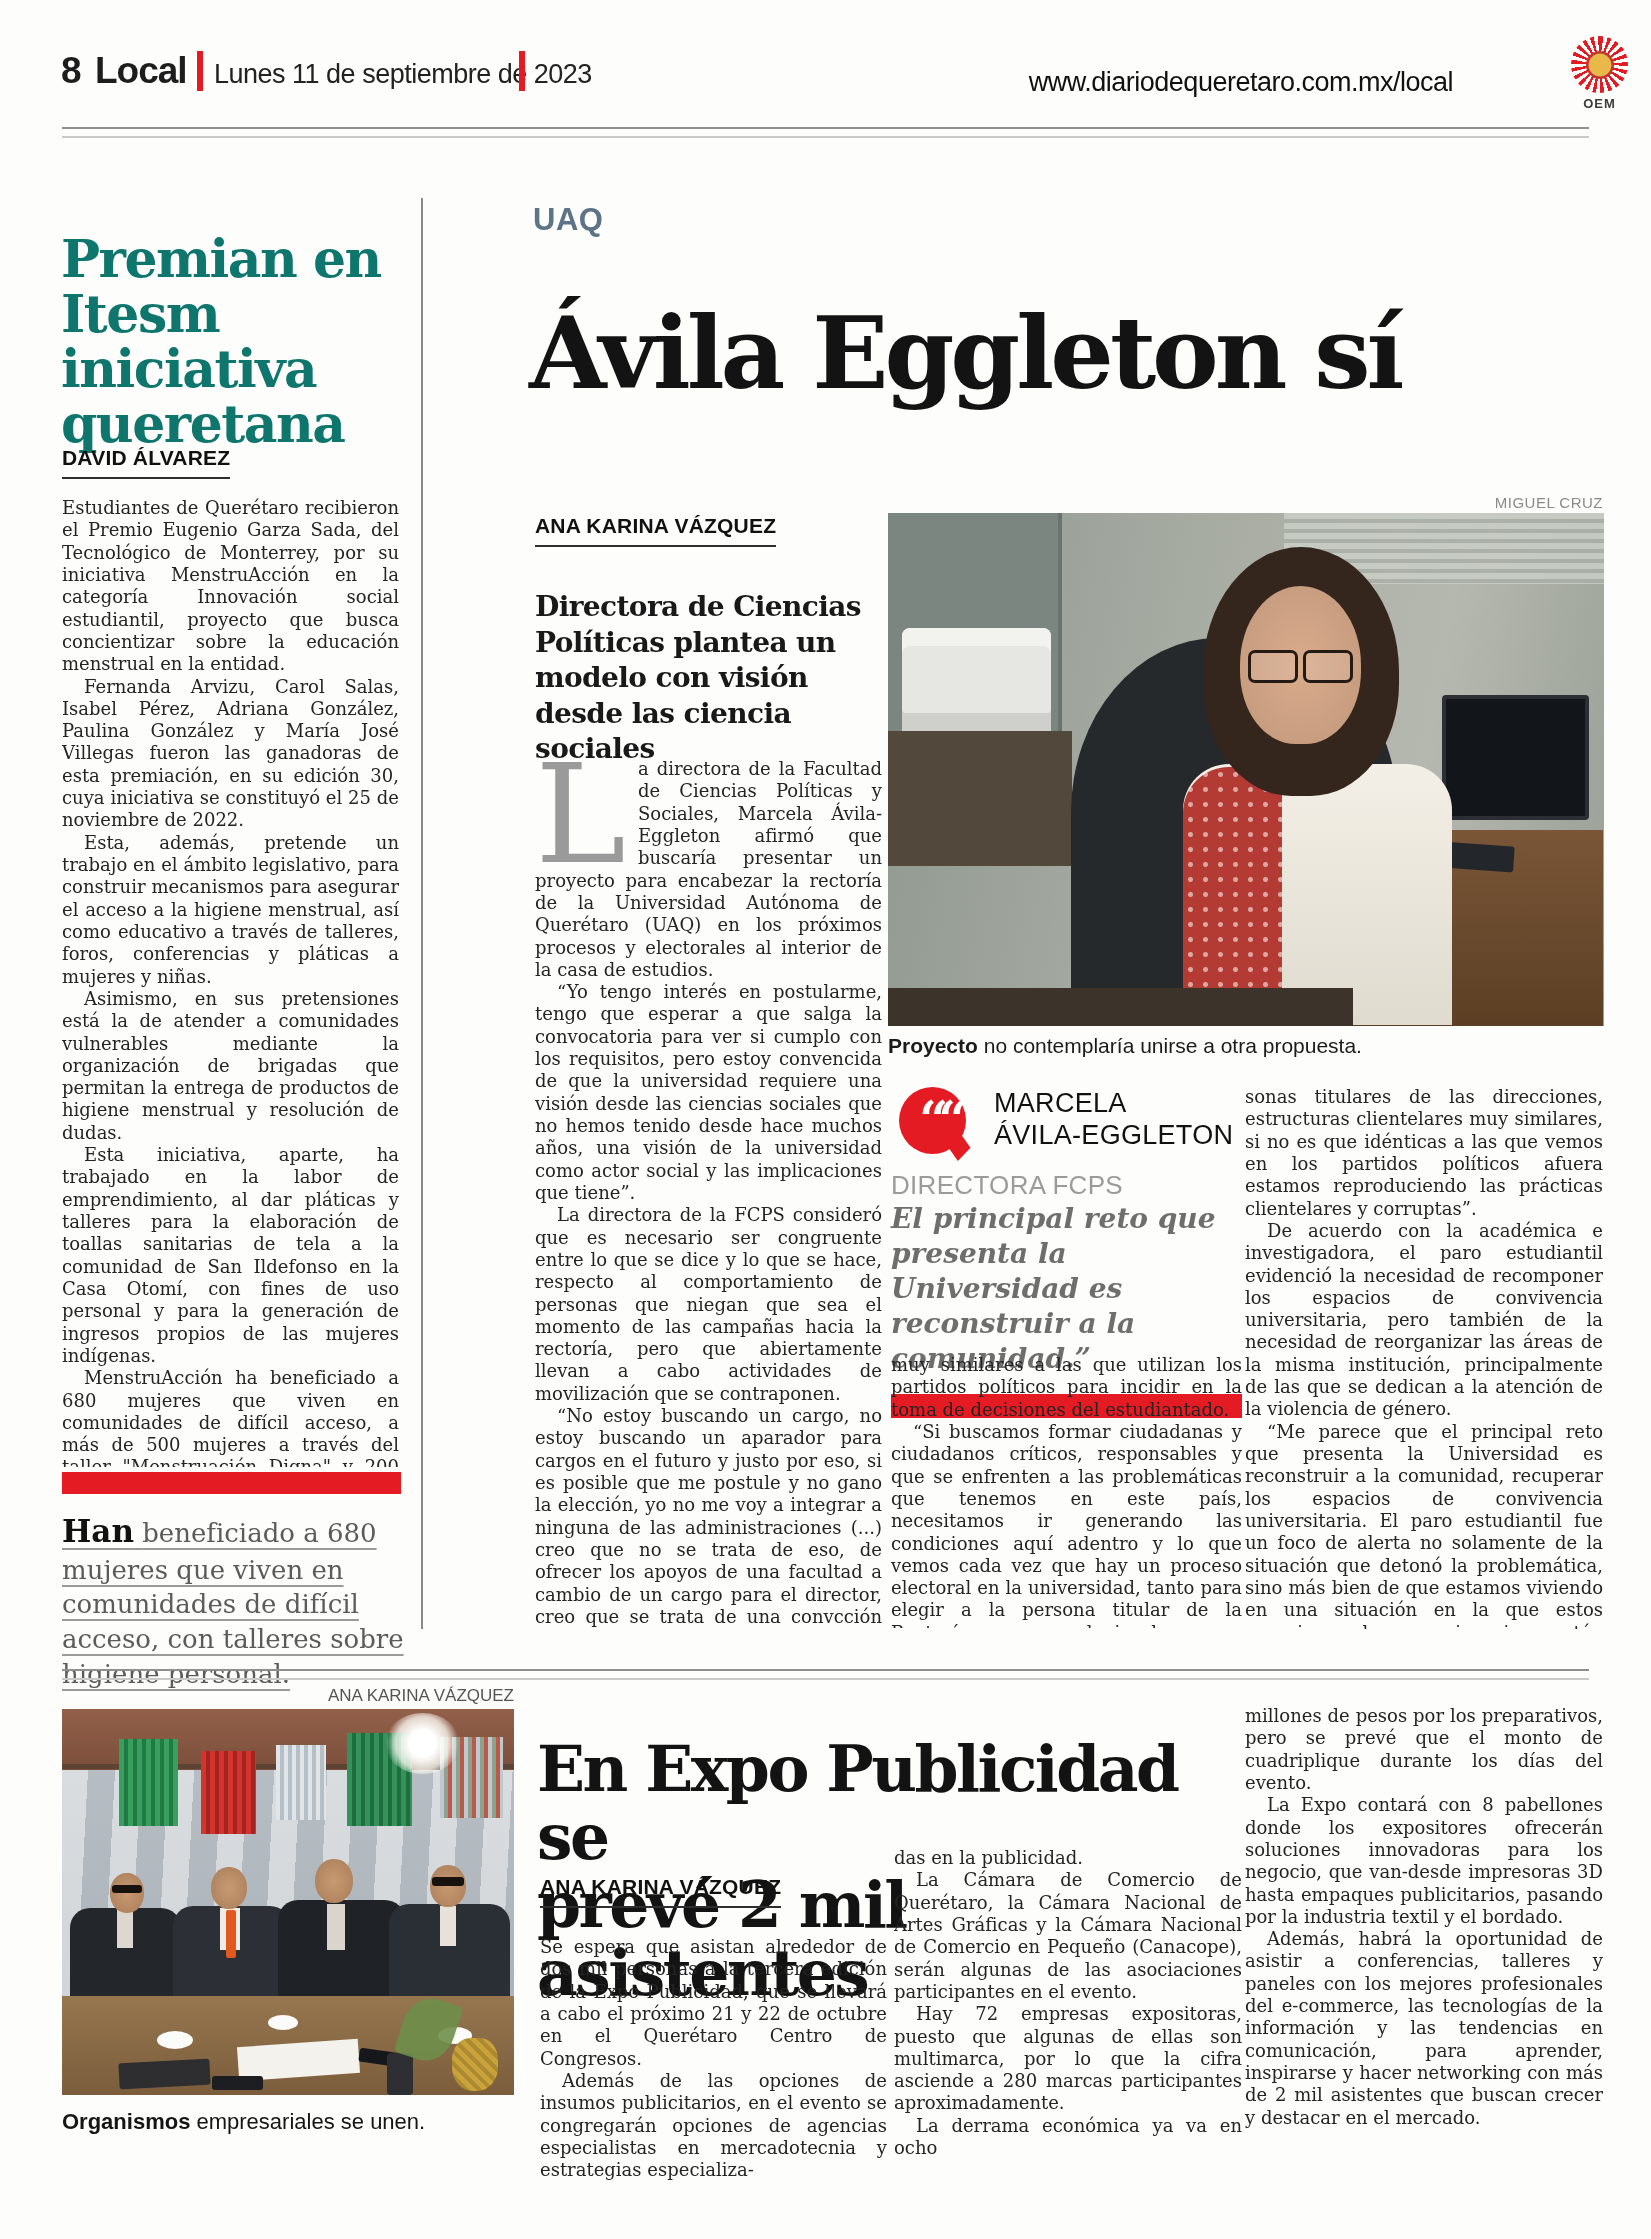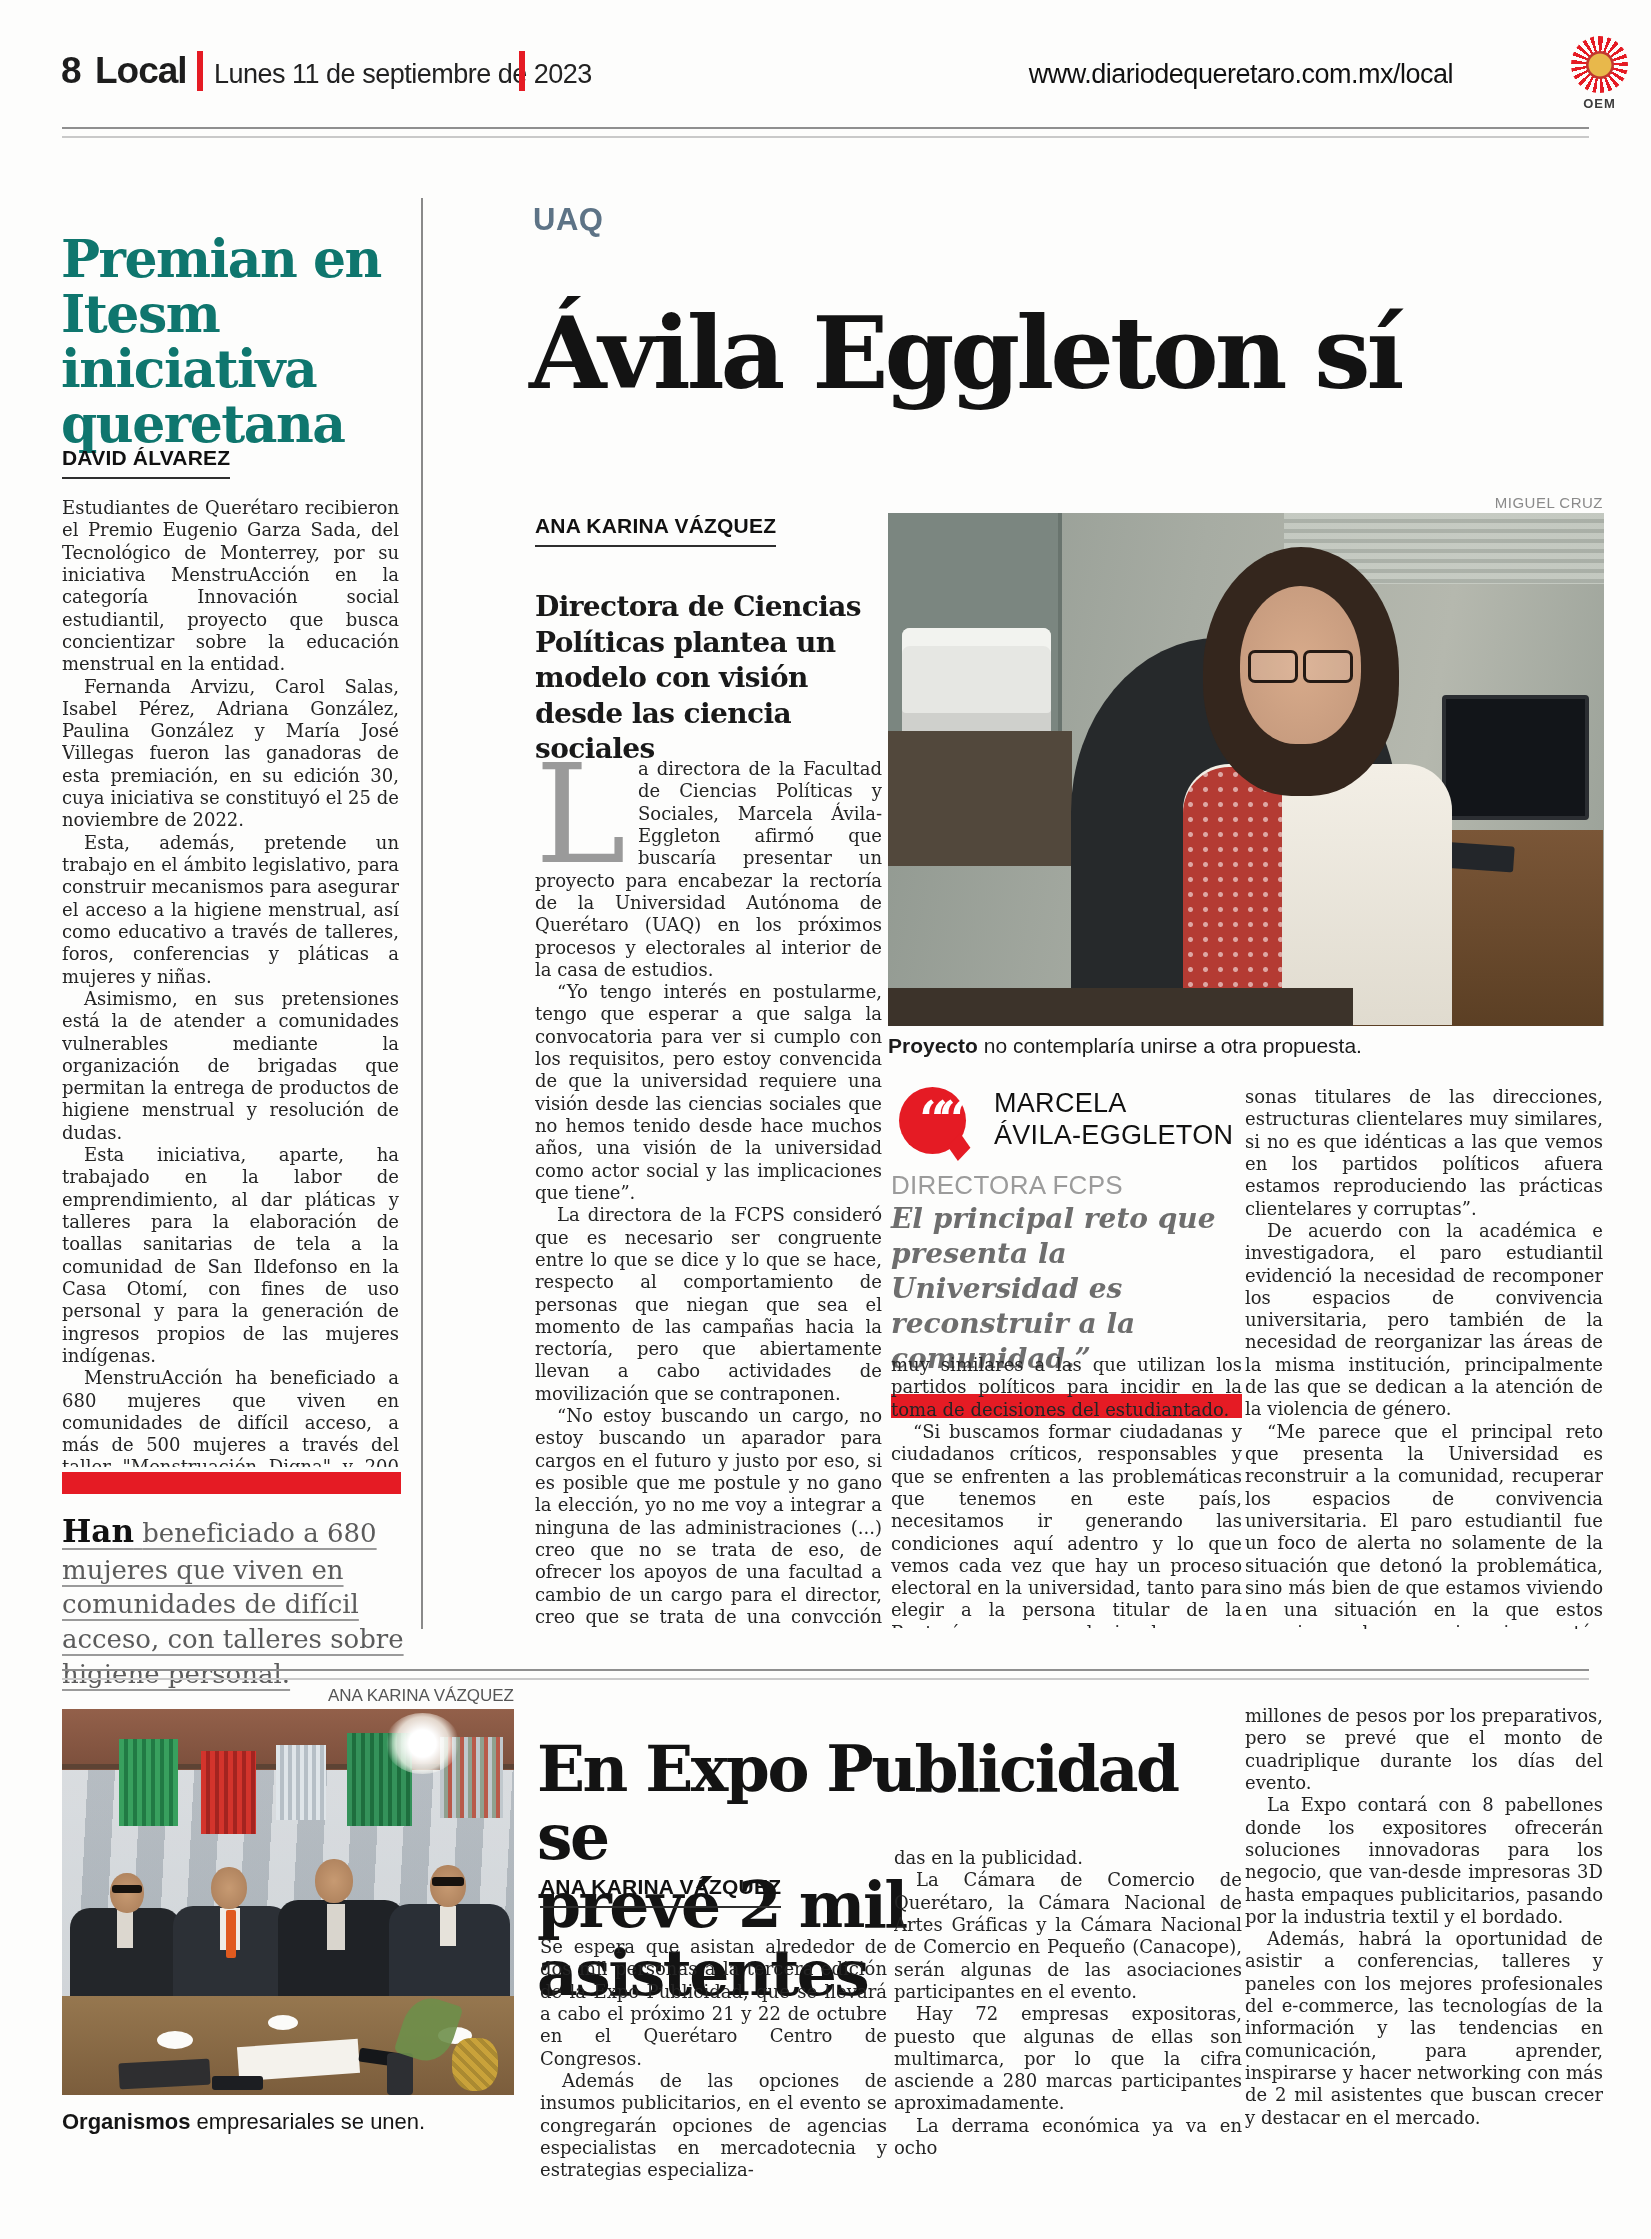--- a/index.html
+++ b/index.html
@@ -8,21 +8,21 @@
   .abs{position:absolute;}
   figure{margin:0;}
 
   
   .hdr-pageno{left:61px;top:50px;font-size:37px;font-weight:bold;letter-spacing:-1px;}
   .hdr-section{left:95px;top:50px;font-size:37px;font-weight:bold;letter-spacing:-1px;}
   .hdr-vbar{width:6px;height:40px;background:#e51b24;}
   .hdr-vbar.b1{left:197px;top:51px;}
   .hdr-vbar.b2{left:519px;top:51px;}
   .hdr-date{left:214px;top:59px;font-size:27px;color:#222;letter-spacing:-0.5px;}
-  .hdr-url{right:198px;top:59px;font-size:27px;color:#111;letter-spacing:-0.5px;}
+  .hdr-url{right:198px;top:67px;font-size:27px;color:#111;letter-spacing:-0.5px;}
   .logo{right:16px;top:36px;width:71px;text-align:center;}
   .logo-sun{width:57px;height:57px;margin:0 auto;border-radius:50%;
             background:repeating-conic-gradient(#e51b24 0deg 8deg, rgba(229,27,36,0) 8deg 17deg);position:relative;}
   .logo-sun::after{content:"";position:absolute;left:15px;top:15px;width:28px;height:28px;border-radius:50%;
             background:radial-gradient(#e8b84b 55%,#c2372f 60%);}
   .logo-text{font-size:13px;font-weight:bold;color:#3c3c3c;letter-spacing:1px;margin-top:3px;}
 
   
   .double-rule{left:62px;width:1527px;height:7px;border-top:2px solid #8f8f8f;border-bottom:2px solid #c9c9c9;}
   .double-rule.top{top:127px;}

